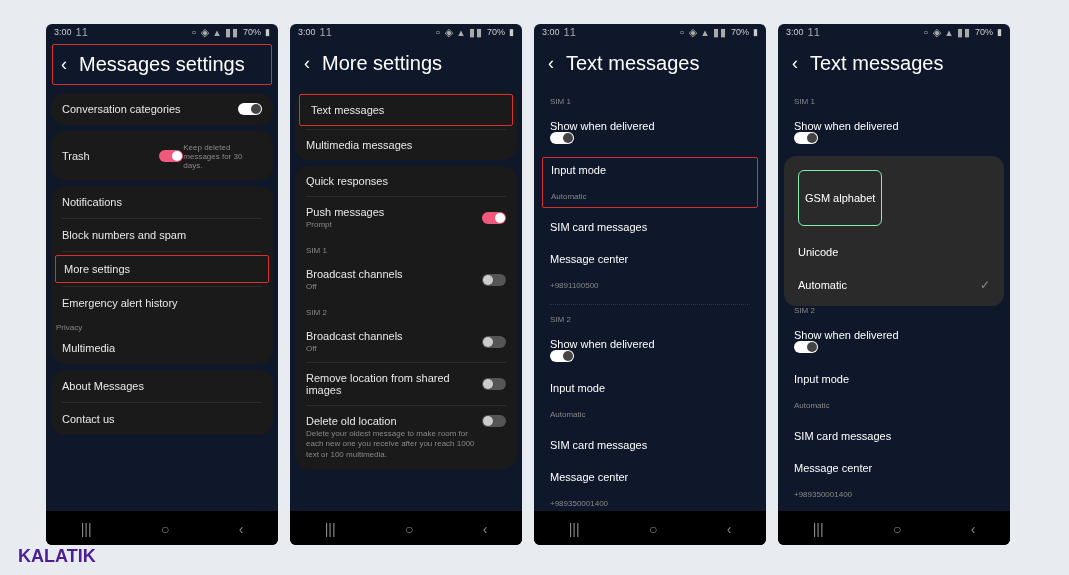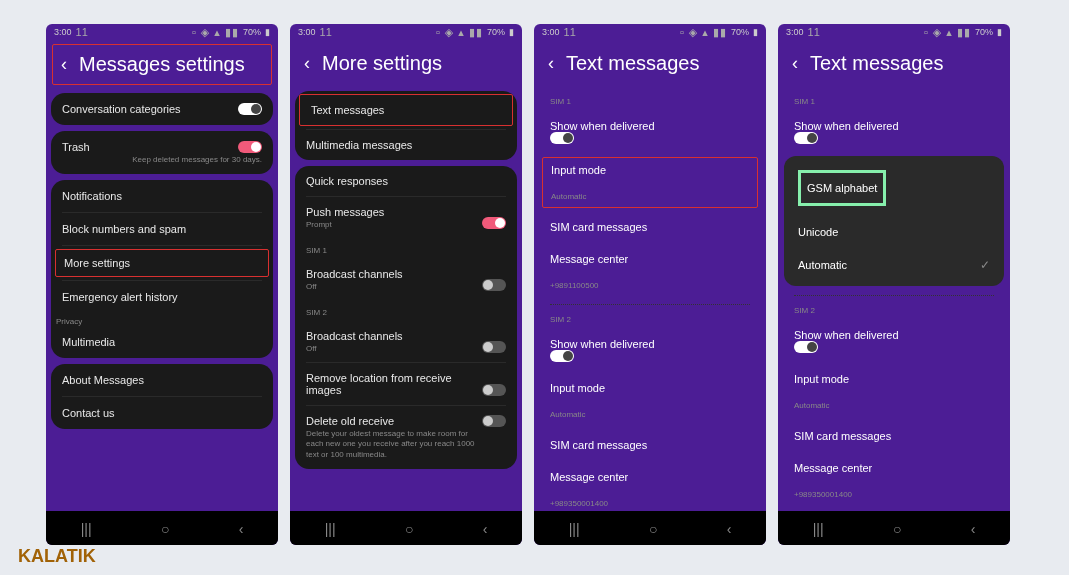--- a/index.html
+++ b/index.html
@@ -12,21 +12,21 @@
     overflow: hidden;
   }
   .container {
     display: flex;
     gap: 12px;
     padding: 24px 46px;
     align-items: flex-start;
   }
   .phone {
     width: 232px;
-    background: #4c1d95;
+    background: #0f172a;
     border-radius: 6px;
     display: flex;
     flex-direction: column;
     overflow: hidden;
     height: 521px;
     position: relative;
   }
   .statusbar {
     display: flex;
     justify-content: space-between;
@@ -65,26 +65,26 @@
     background: #1a1a1a;
     border-radius: 14px;
     padding: 0;
   }
   .row {
     padding: 10px 11px;
     font-size: 11px;
     color: #e8e8e8;
     display: flex;
     justify-content: space-between;
-    align-items: flex-end;
+    align-items: center;
     position: relative;
   }
   .row.row-sub {
-    flex-direction: column;
-    align-items: flex-end;
+    flex-direction: row;
+    align-items: center;
     border-radius: 20px;
   }
   .row-sub-text { font-size: 8px; color: #888; margin-top: 2px; }
   .toggle {
     width: 24px;
     height: 12px;
     background: #555;
     border-radius: 6px;
     position: relative;
     flex-shrink: 0;
@@ -126,28 +126,28 @@
     background: #000;
     margin-top: auto;
   }
   .nav-ico { color: #888; font-size: 14px; }
   .watermark {
     position: absolute;
     left: 18px;
     bottom: 8px;
     font-size: 18px;
     font-weight: 900;
-    color: #a16207;
+    color: #4c1d95;
     letter-spacing: 0px;
   }
   .hl-box {
-    border: 3px solid #86efac;
-    padding: 9px 6px;
+    border: 1px solid #86efac;
+    padding: 21px 6px;
     margin: 2px 5px;
-    border-radius: 0;
+    border-radius: 6px;
     display: inline-block;
   }
   .phone .body-area {
     flex: 1;
     display: flex;
     flex-direction: column;
     overflow: hidden;
   }
   .menu-popup {
     position: absolute;
@@ -324,27 +324,27 @@
         <div class="section-label">SIM 2</div>
         <div class="row">
           <div style="display:flex;flex-direction:column;">
             <span>Broadcast channels</span>
             <span class="row-sub-text">Off</span>
           </div>
           <span class="toggle"></span>
         </div>
         <div class="divider"></div>
         <div class="row">
-          <span>Remove location from receive images</span>
+          <span>Remove location from shared images</span>
           <span class="toggle"></span>
         </div>
         <div class="divider"></div>
         <div class="row" style="align-items:flex-start">
           <div style="display:flex;flex-direction:column;flex:1;padding-right:6px;">
-            <span>Delete old receive</span>
+            <span>Delete old location</span>
             <span class="row-sub-text" style="line-height:1.3">Delete your oldest message to make room for each new one you receive after you reach 1000 text or 100 multimedia.</span>
           </div>
           <span class="toggle"></span>
         </div>
       </div>
     </div>
     <div class="navbar">
       <span class="nav-ico">|||</span>
       <span class="nav-ico">○</span>
       <span class="nav-ico">‹</span>

